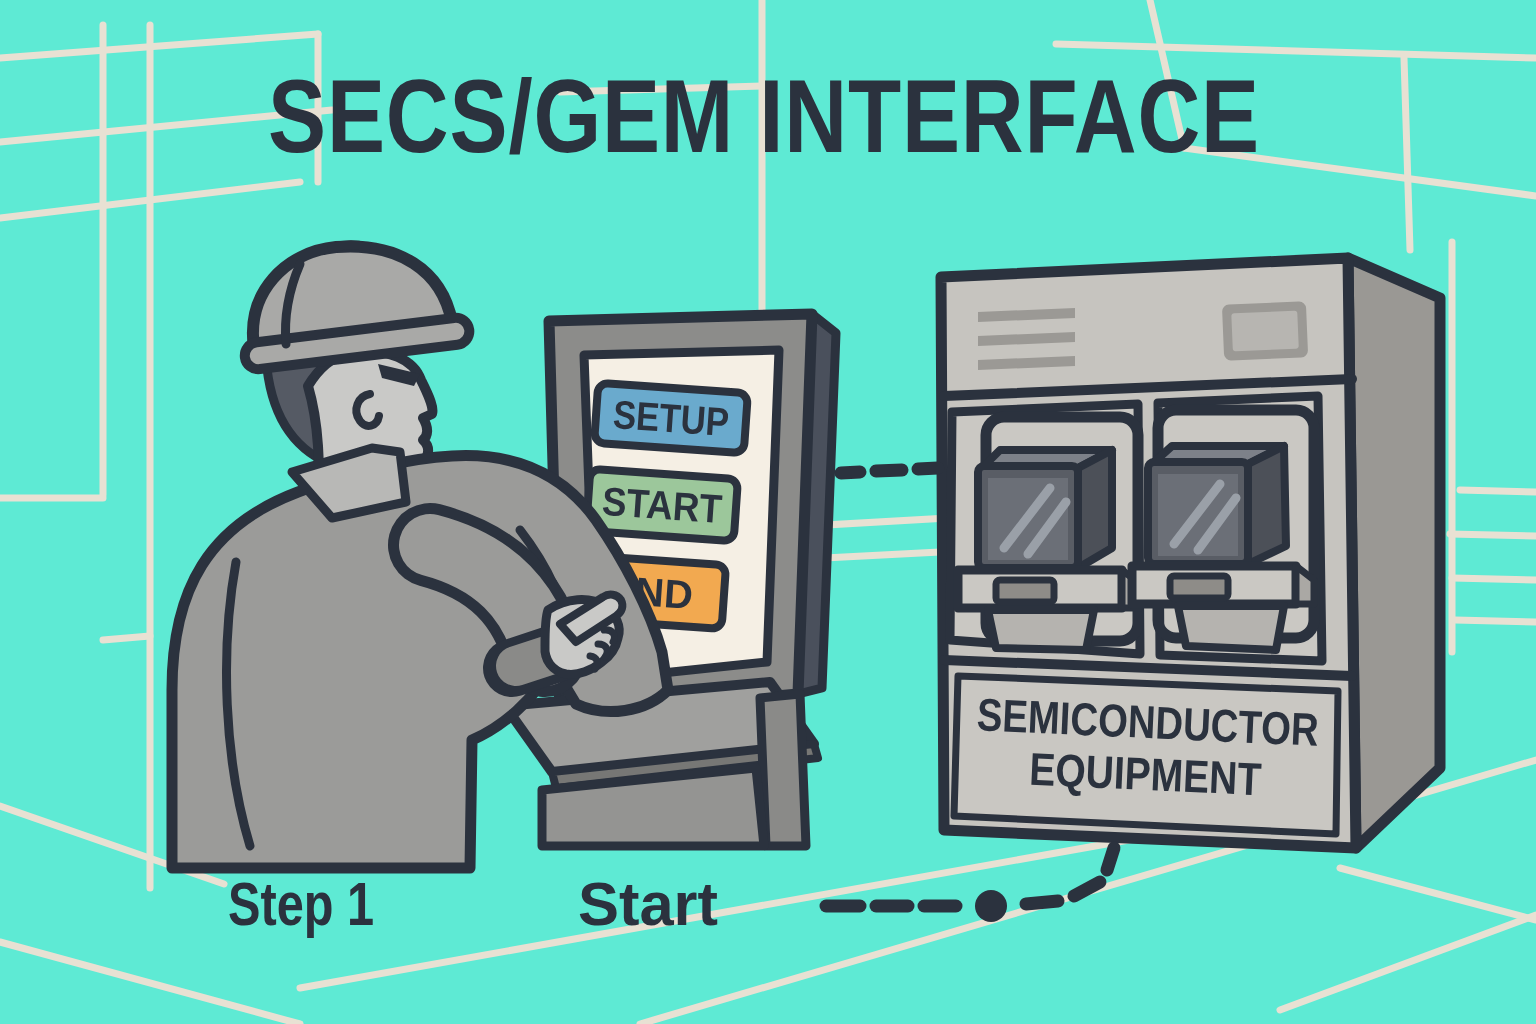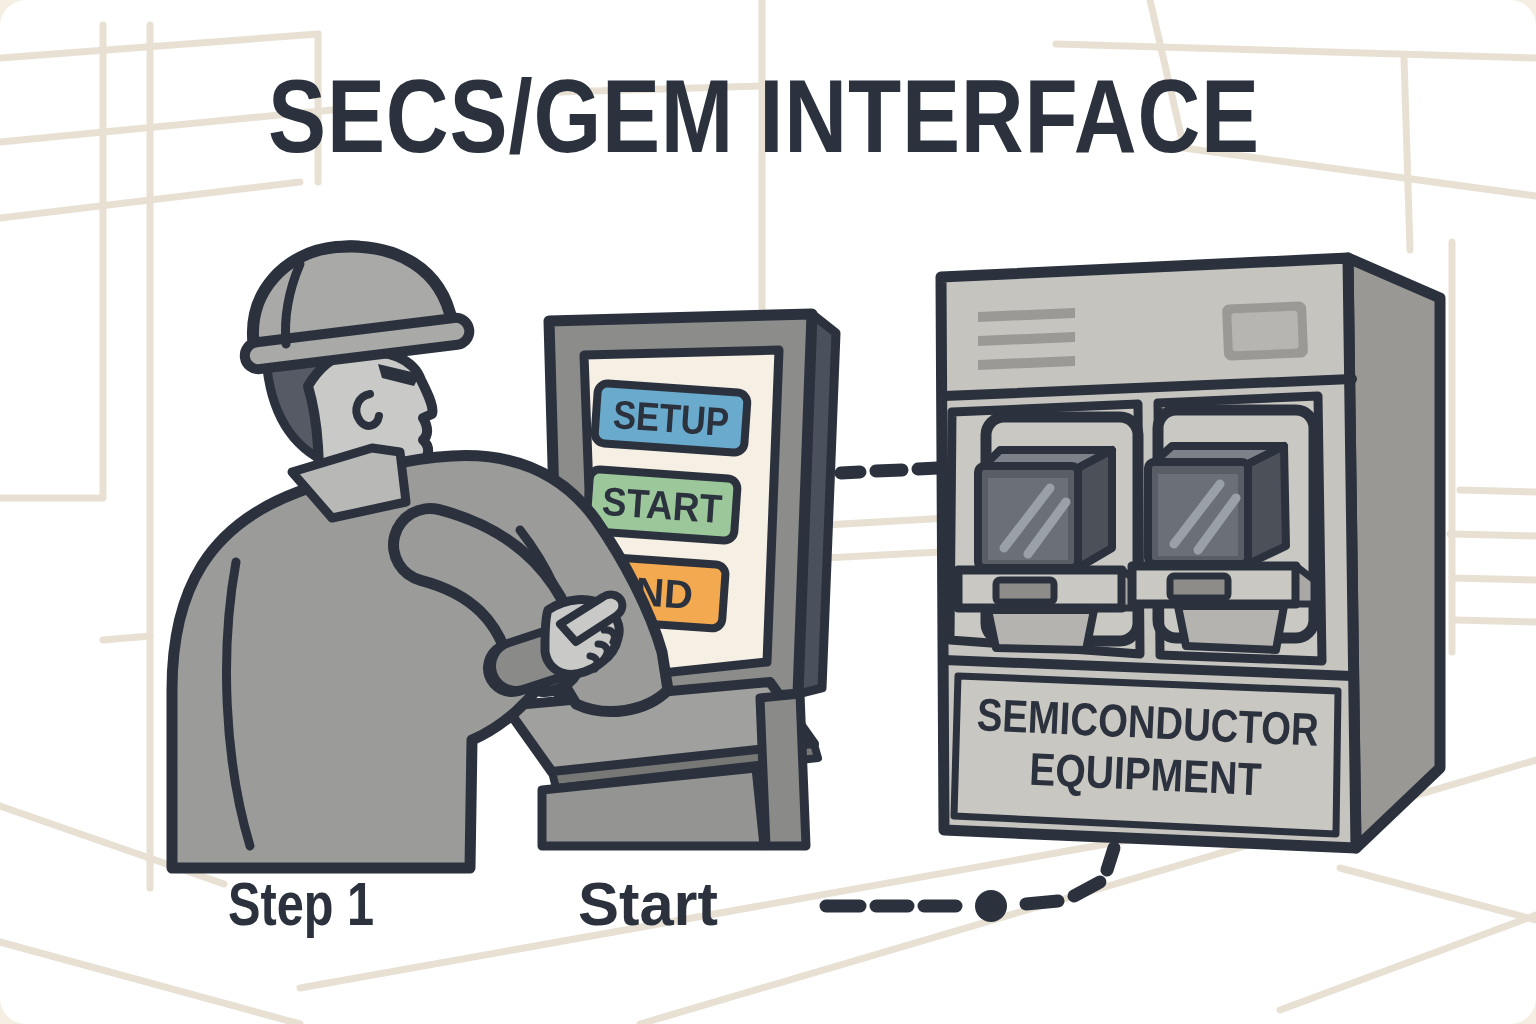--- a/index.html
+++ b/index.html
@@ -1,16 +1,16 @@
 <!DOCTYPE html>
 <html><head>
 <meta charset="utf-8">
 <style>
   html,body{margin:0;padding:0;background:#f4eee3;}
-  .stage{position:relative;width:1536px;height:1024px;overflow:hidden;background:#ffffff;border-radius:26px;}
+  .stage{position:relative;width:1536px;height:1024px;overflow:hidden;background:#5eead4;}
   svg{position:absolute;inset:0;display:block;}
   text{font-family:"Liberation Sans","DejaVu Sans",sans-serif;font-weight:700;fill:#2b323e;}
   .title-text{letter-spacing:1px;}
 </style>
 </head>
 <body>
 
 <div class="stage">
 <svg viewBox="0 0 1536 1024" width="1536" height="1024" xmlns="http://www.w3.org/2000/svg">
 

